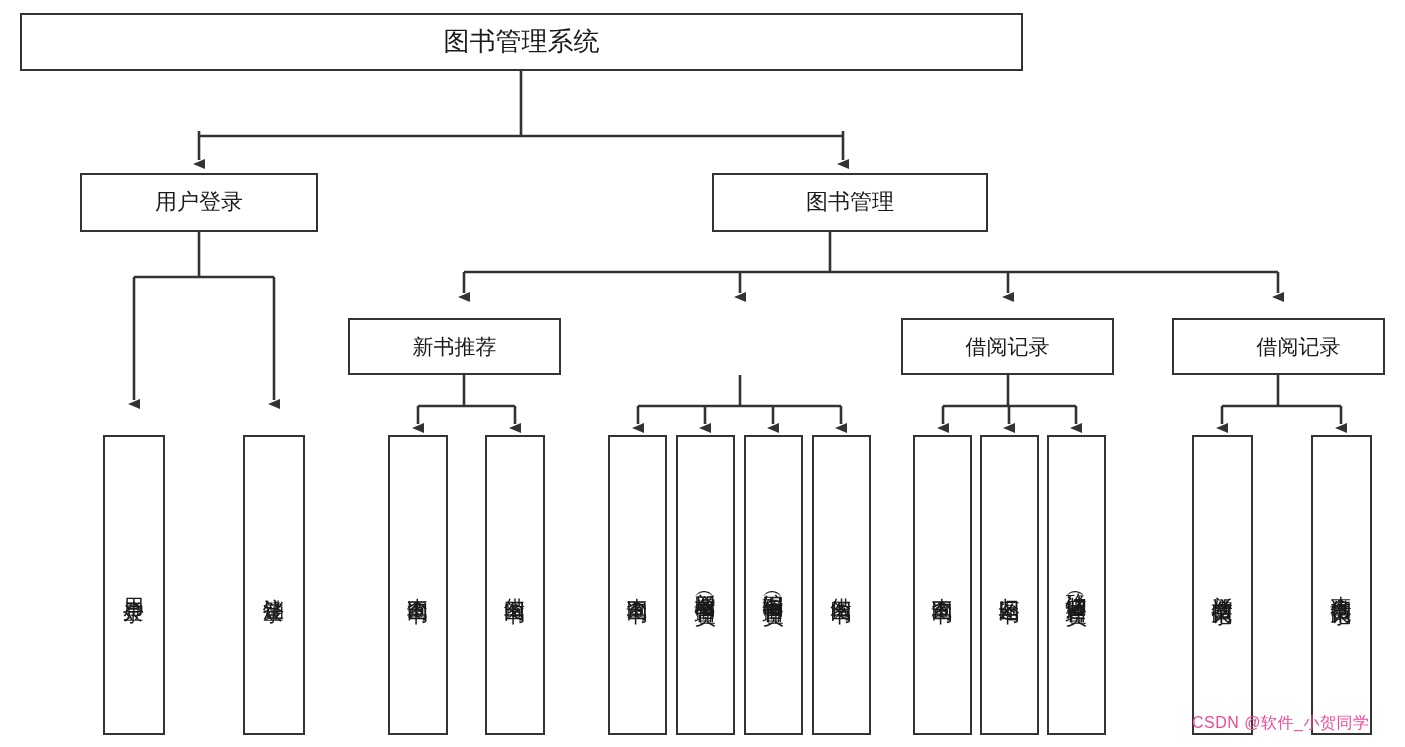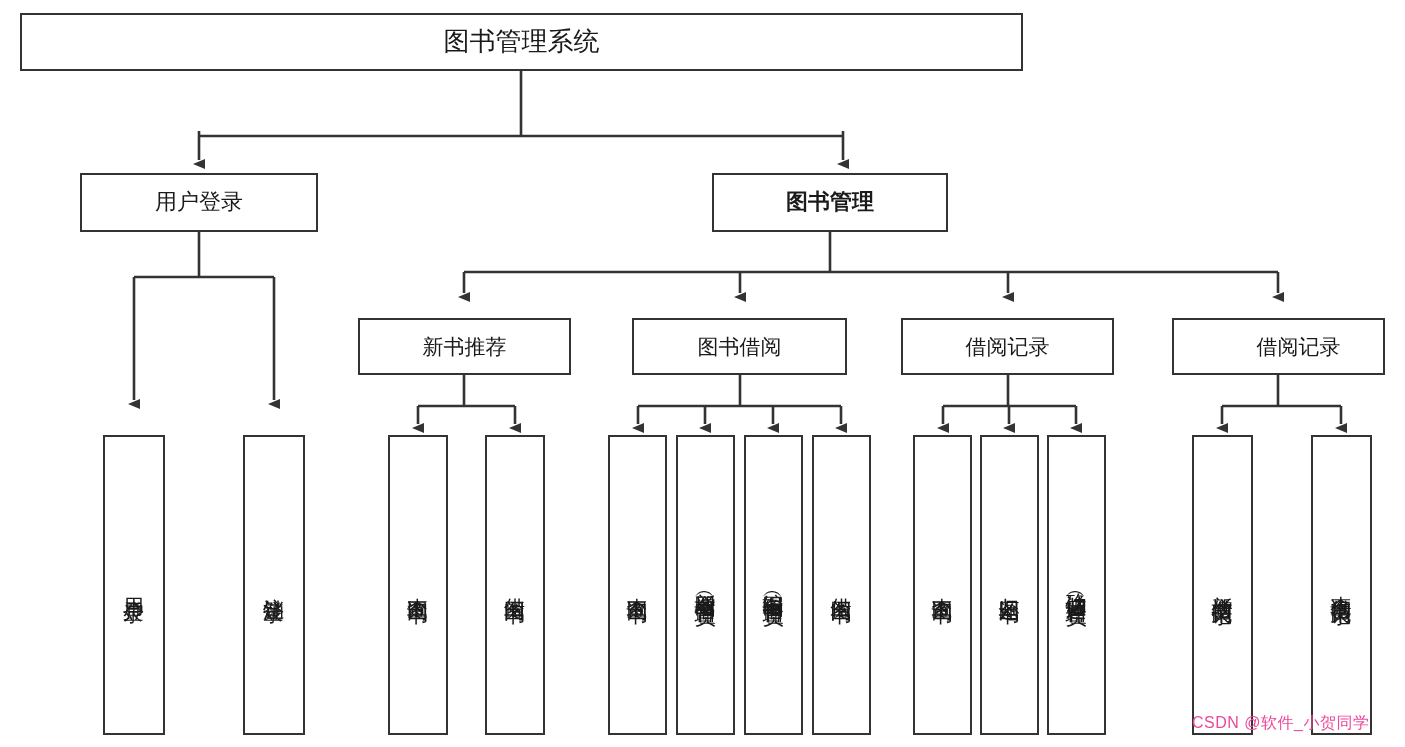--- a/index.html
+++ b/index.html
@@ -119,29 +119,26 @@
     </g>
   </svg>
 
   <div class="node lvl-root" style="left:20px;top:13px;width:1003px;height:58px;">
     <span class="label">图书管理系统</span>
   </div>
 
   <div class="node lvl-2" style="left:80px;top:173px;width:238px;height:59px;">
     <span class="label">用户登录</span>
   </div>
-  <div class="node lvl-2" style="left:712px;top:173px;width:236px;height:59px;font-weight:bold;">
+  <div class="node lvl-2" style="left:712px;top:173px;width:276px;height:59px;">
     <span class="label">图书管理</span>
   </div>
 
-  <div class="node lvl-3" style="left:358px;top:318px;width:213px;height:57px;">
+  <div class="node lvl-3" style="left:348px;top:318px;width:213px;height:57px;">
     <span class="label">新书推荐</span>
-  </div>
-  <div class="node lvl-3" style="left:632px;top:318px;width:215px;height:57px;">
-    <span class="label">图书借阅</span>
   </div>
   <div class="node lvl-3" style="left:901px;top:318px;width:213px;height:57px;">
     <span class="label">借阅记录</span>
   </div>
   <div class="node lvl-3" style="left:1172px;top:318px;width:213px;height:57px;padding-left:40px;">
     <span class="label">借阅记录</span>
   </div>
 
   <div class="node lvl-leaf vertical" style="left:103px;top:435px;width:62px;height:300px;">
     <span class="label">用户登录</span>

